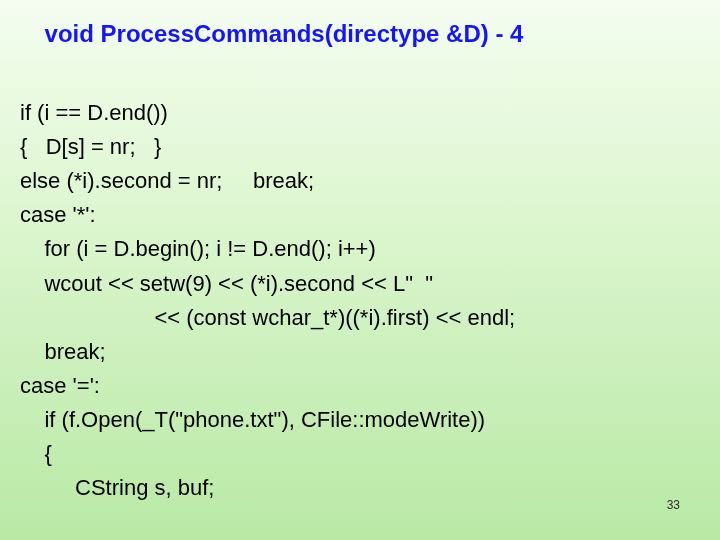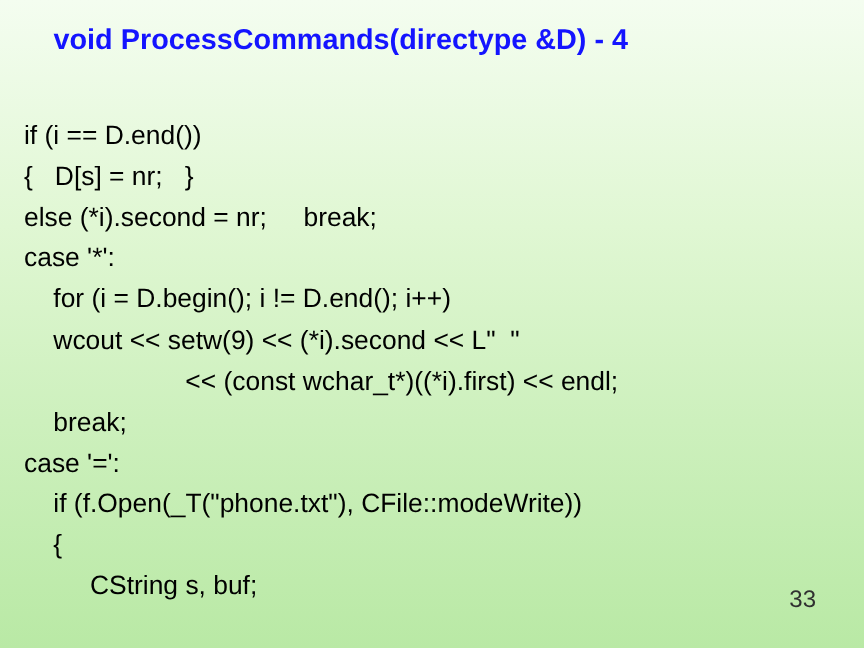--- a/index.html
+++ b/index.html
@@ -33,21 +33,21 @@
     font-size: 22px;
     line-height: 1.55;
     white-space: pre;
     font-family: Arial, "Helvetica Neue", Helvetica, sans-serif;
   }
   .pagenum {
     position: absolute;
     right: 40px;
     bottom: 28px;
     color: #303030;
-    font-size: 20px;
+    font-size: 12px;
     margin-left: 36px;
   }
 </style>
 </head>
 <body>
 
 <div class="slide">
   <h1 class="title">void ProcessCommands(directype  &amp;D) - 4</h1>
 
   <div class="code">

